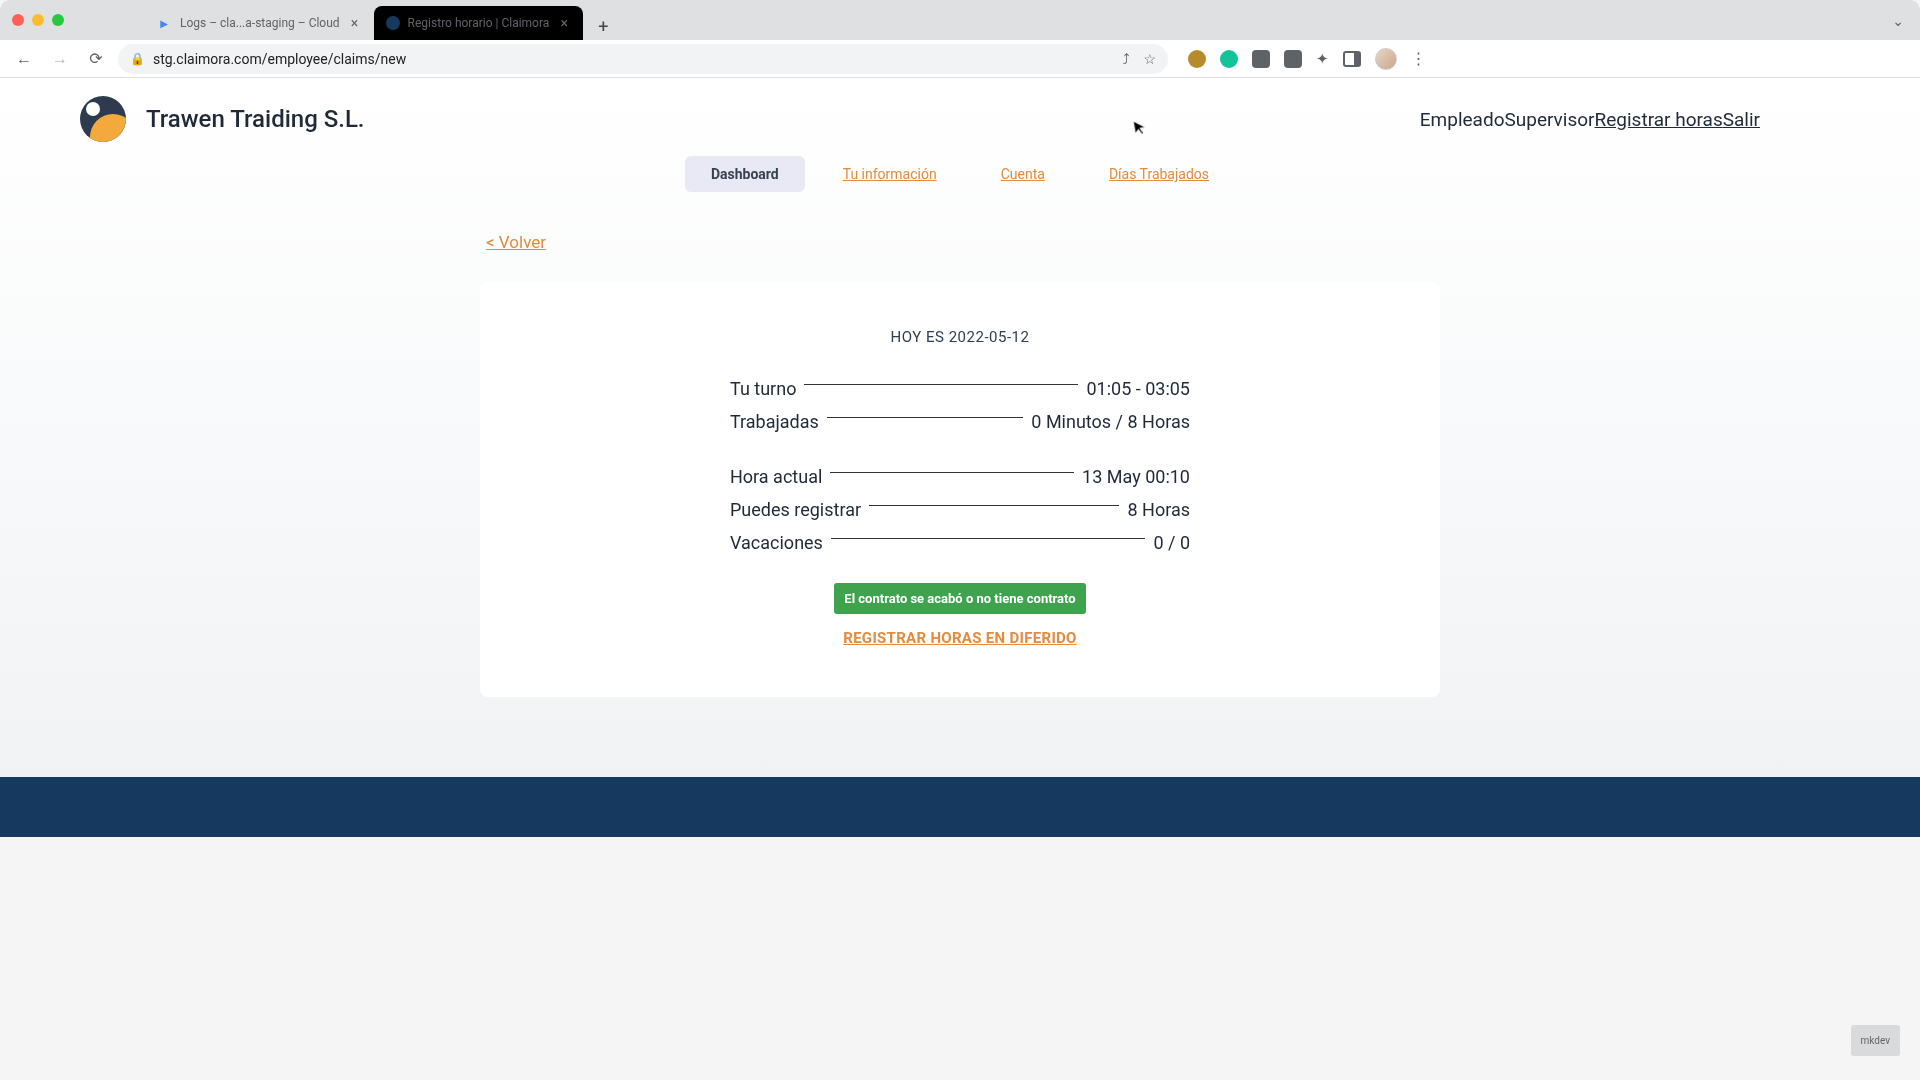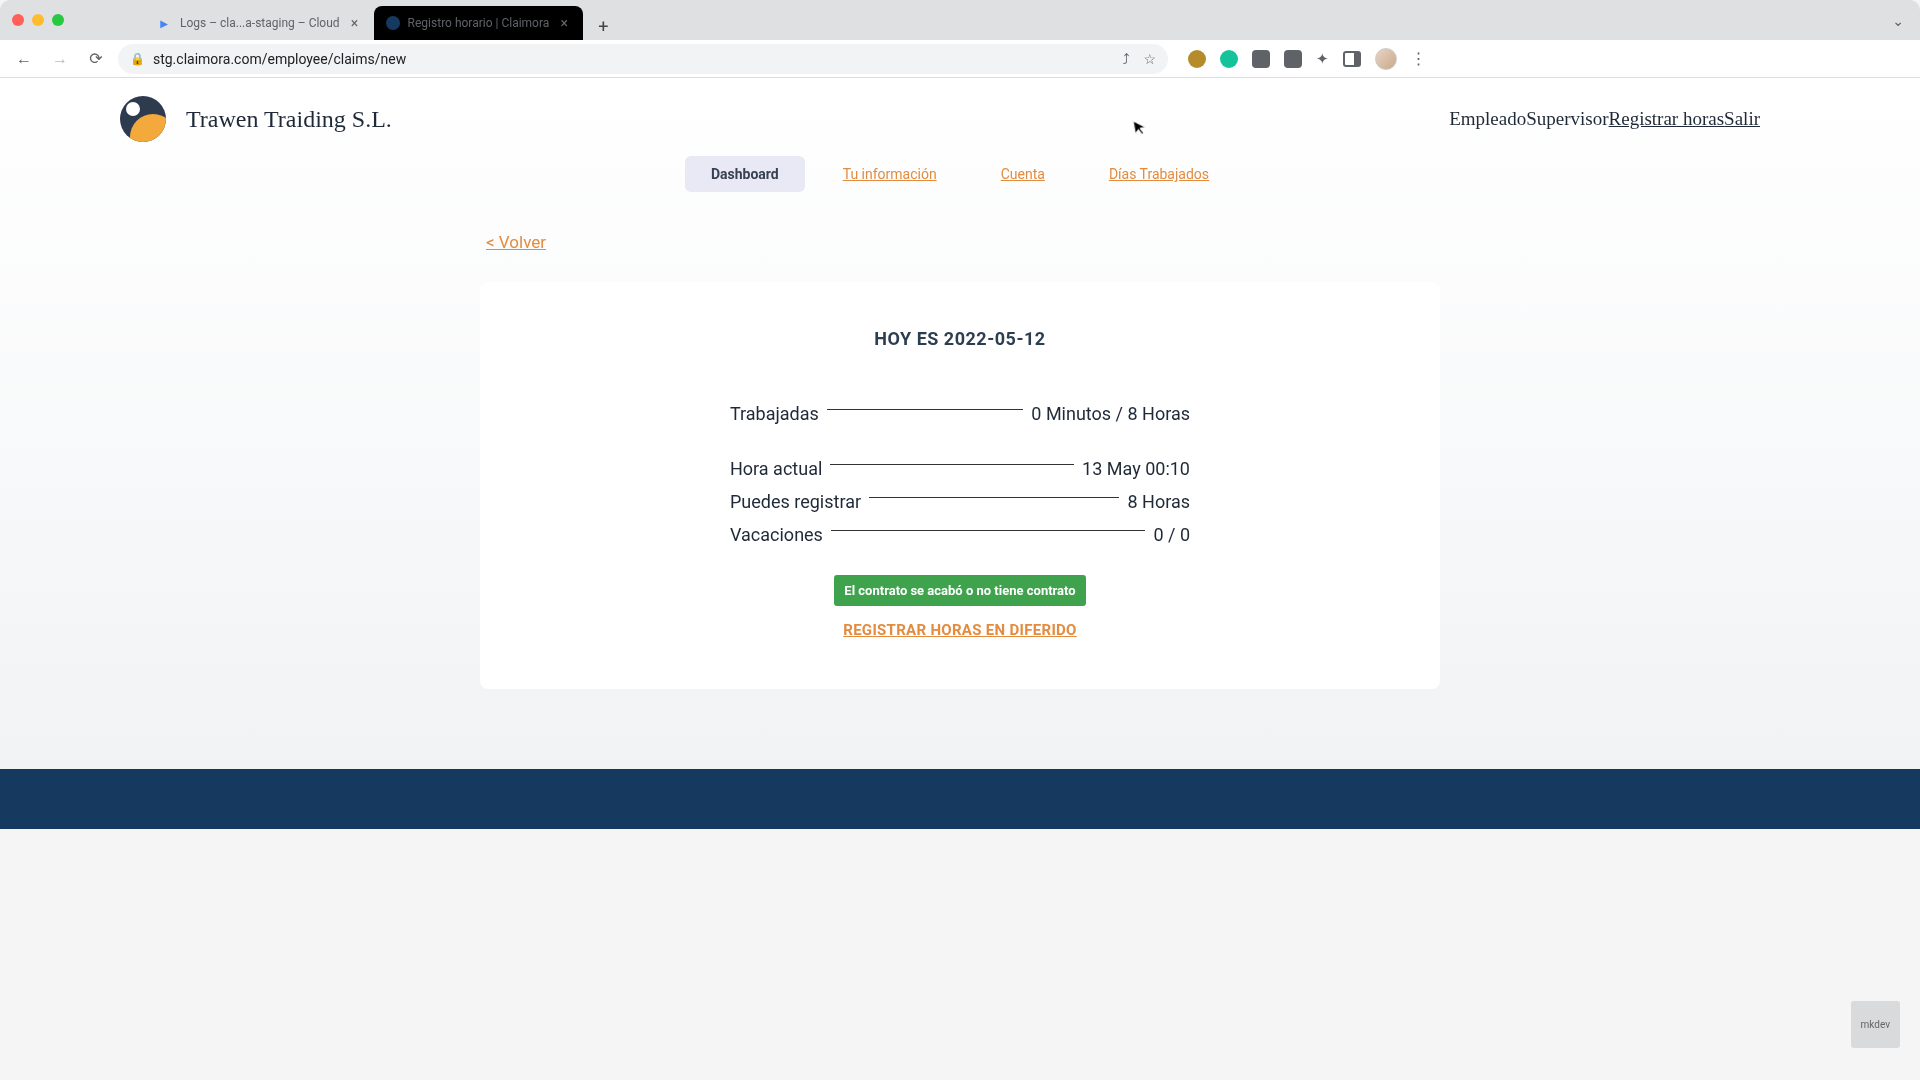--- a/index.html
+++ b/index.html
@@ -32,51 +32,51 @@
     .ext { width: 18px; height: 18px; border-radius: 50%; display:flex; align-items:center; justify-content:center; font-size:11px; color:#fff;}
     .ext.sq { border-radius: 4px; }
     .puzzle { color:#5f6368; font-size:15px;}
     .panel { width:18px; height:16px; border:2px solid #5f6368; border-radius:3px; position:relative;}
     .panel::after { content:""; position:absolute; right:0; top:0; bottom:0; width:5px; background:#5f6368;}
     .avatar { width:22px; height:22px; border-radius:50%; background: linear-gradient(135deg,#e8d5c4,#c9a88a); border:1px solid #ccc;}
     .kebab { color:#5f6368; font-size:16px;}
 
     
     .page { background: linear-gradient(180deg, #ffffff 0%, #f8f9fa 50%, #f0f1f3 100%); min-height: 700px; }
-    .topbar { display:flex; align-items:center; padding: 18px 160px 8px 120px; font-family: Liberation Serif, serif; }
+    .topbar { display:flex; align-items:center; padding: 18px 160px 8px 80px; }
     .logo { width: 46px; height: 46px; border-radius: 50%; background: #2e3a4e; position: relative; overflow:hidden; margin-right: 20px;}
     .logo::before { content:""; position:absolute; width:46px; height:46px; border-radius:50%; background:#f3a93c; left:10px; top:18px;}
     .logo::after { content:""; position:absolute; width:14px; height:14px; border-radius:50%; background:#fff; left:6px; top:6px;}
     .brand { font-size: 24px; color: #1f2937; font-weight: 500; }
     .mainnav { margin-left:auto; display:flex; font-size: 19px; color:#1f2937;}
     .mainnav a { text-decoration: underline; color:#1f2937; cursor:pointer;}
     .mainnav a.plain { text-decoration:none; }
 
     .subnav { display:flex; justify-content:center; gap:12px; margin-top: 6px;}
     .subnav .sn { padding: 10px 26px; font-size: 14px; color:#6b7280; cursor:pointer; border-radius:6px;}
     .subnav .sn.active { background:#e9e9f5; color:#374151; font-weight:700;}
     .subnav .sn.link { color:#e38b3f; text-decoration:underline;}
 
     .container { width: 1000px; margin: 40px auto 0 auto; padding: 0 20px 40px 20px;}
     .back { color:#e38b3f; text-decoration:underline; font-size: 17px; cursor:pointer; display:inline-block; margin-bottom: 30px; margin-left: 6px;}
     .card { background:#fff; border-radius: 8px; padding: 46px 80px 50px 80px; }
-    .card h2 { text-align:center; font-size: 18px; font-weight:700; color:#2c3e50; letter-spacing:.5px; margin-bottom: 54px;}
+    .card h2 { text-align:center; font-size: 15px; font-weight:400; color:#2c3e50; letter-spacing:.5px; margin-bottom: 32px;}
     .rows { width: 460px; margin: 0 auto; }
     .row { display:flex; align-items:center; font-size: 18px; color:#1f2937; margin-bottom: 12px;}
     .row .lbl { white-space:nowrap; }
     .row .line { flex:1; border-bottom:1px solid #333; margin: 0 8px; position:relative; top:-4px;}
     .row .val { white-space:nowrap; text-align:right;}
     .gap { height: 22px; }
     .badge-row { text-align:center; margin-top: 30px;}
     .badge { display:inline-block; background:#3fa34d; color:#fff; font-size:13px; font-weight:700; padding: 8px 10px; border-radius:3px;}
     .deferred { text-align:center; margin-top: 14px;}
     .deferred a { color:#e38b3f; font-weight:700; font-size:15px; text-decoration:underline; letter-spacing:.3px; cursor:pointer;}
 
     .footer { background:#163a5f; height: 60px; margin-top: 40px;}
-    .chip { position:fixed; right:20px; bottom:32px; background:#d9dadb; color:#666; font-size:10px; padding:18px 10px; border-radius:3px;}
+    .chip { position:fixed; right:20px; bottom:24px; background:#d9dadb; color:#666; font-size:10px; padding:10px 10px; border-radius:3px;}
 
     .cursor { position: absolute; left: 1133px; top: 118px; font-size: 16px; color: #000; pointer-events: none; transform: rotate(-10deg);}
     .cursor svg { width:18px; height:18px; filter: drop-shadow(0 0 1px #fff);}
   </style>
 </head>
 <body>
 
 <div class="chrome">
   <div class="traffic">
     <div class="tl red"></div>
@@ -143,20 +143,25 @@
   </div>
 
   <div class="container">
     <a class="back">&lt; Volver</a>
 
     <div class="card">
       <h2>HOY ES 2022-05-12</h2>
 
       <div class="rows">
         <div class="row">
+          <span class="lbl">Tu turno</span>
+          <span class="line"></span>
+          <span class="val">01:05 - 03:05</span>
+        </div>
+        <div class="row">
           <span class="lbl">Trabajadas</span>
           <span class="line"></span>
           <span class="val">0 Minutos / 8 Horas</span>
         </div>
 
         <div class="gap"></div>
 
         <div class="row">
           <span class="lbl">Hora actual</span>
           <span class="line"></span>

